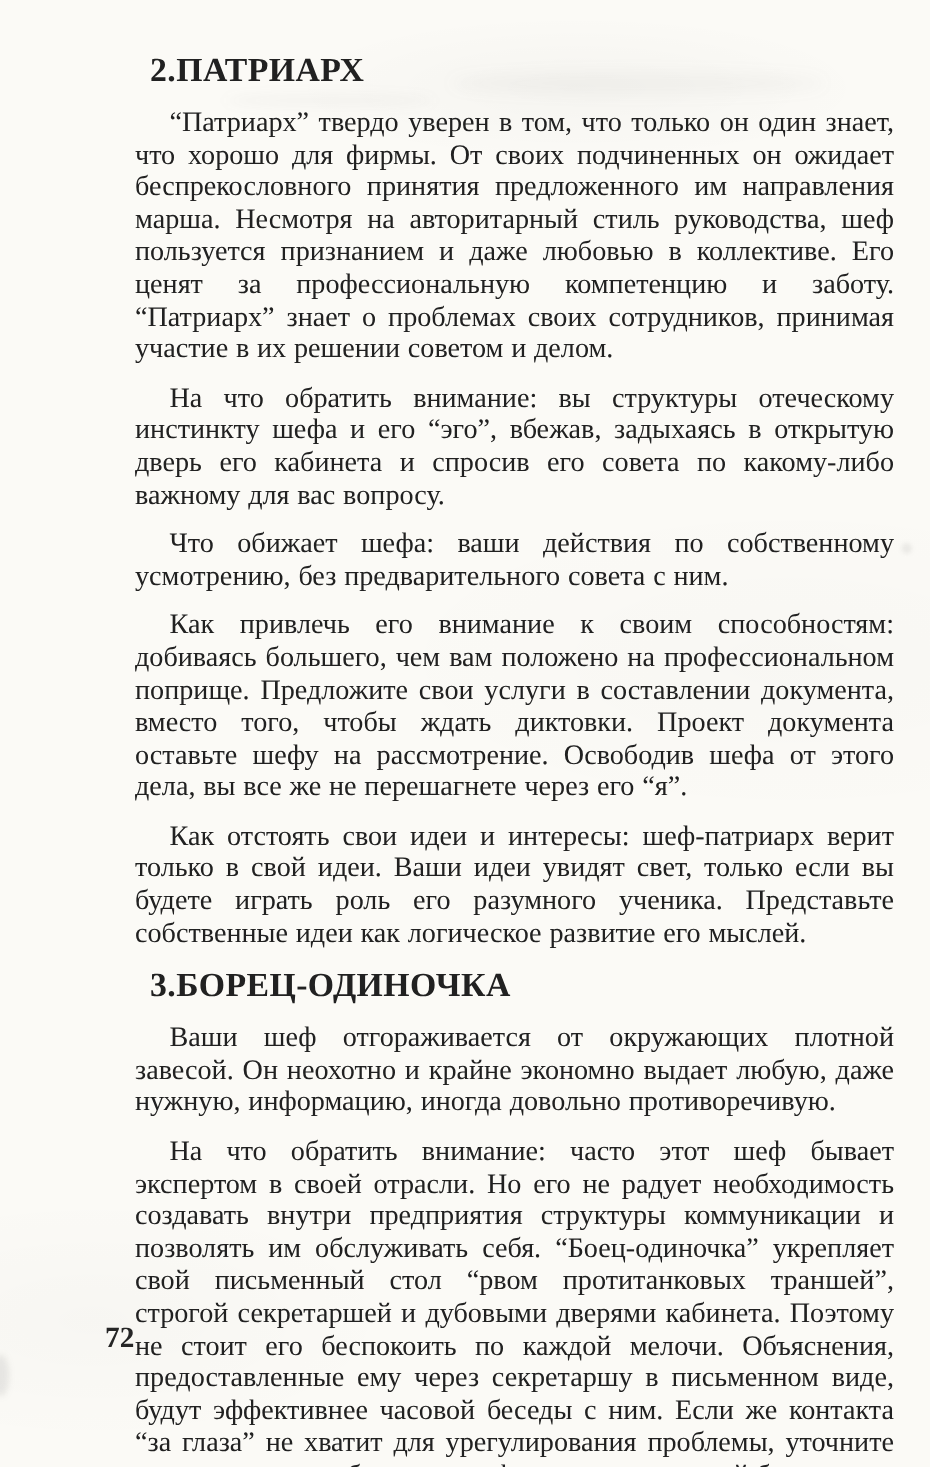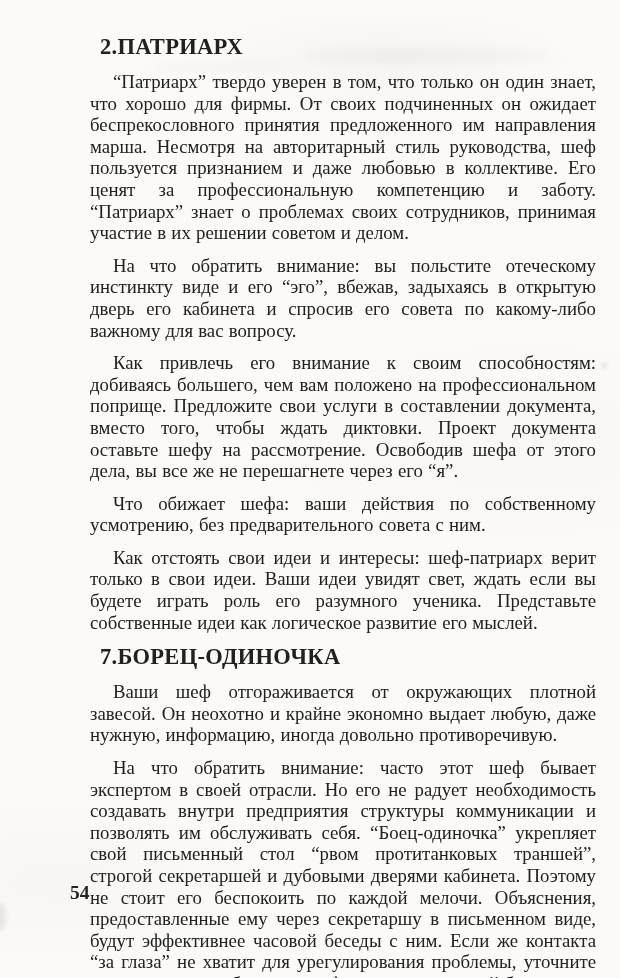--- a/index.html
+++ b/index.html
@@ -79,29 +79,29 @@
   <div class="smudge smudge-top-1"></div>
   <div class="smudge smudge-top-2"></div>
   <div class="smudge smudge-left-edge"></div>
   <div class="smudge smudge-right-speck"></div>
 
   <main class="text-block">
 
     <section class="section">
       <h2 class="section-heading">2.ПАТРИАРХ</h2>
       <p class="para">“Патриарх” твердо уверен в том, что только он один знает, что хорошо для фирмы. От своих подчиненных он ожидает беспрекословного принятия предложенного им направления марша. Несмотря на авторитарный стиль руководства, шеф пользуется признанием и даже любовью в коллективе. Его ценят за профессиональную компетенцию и заботу. “Патриарх” знает о проблемах своих сотрудников, принимая участие в их решении советом и делом.</p>
-      <p class="para">На что обратить внимание: вы польстите отеческому инстинкту виде и его “эго”, вбежав, задыхаясь в открытую дверь его кабинета и спросив его совета по какому-либо важному для вас вопросу.</p>
+      <p class="para">На что обратить внимание: вы структуры отеческому инстинкту шефа и его “эго”, вбежав, задыхаясь в открытую дверь его кабинета и спросив его совета по какому-либо важному для вас вопросу.</p>
+      <p class="para">Что обижает шефа: ваши действия по собственному усмотрению, без предварительного совета с ним.</p>
       <p class="para">Как привлечь его внимание к своим способностям: добиваясь большего, чем вам положено на профессиональном поприще. Предложите свои услуги в составлении документа, вместо того, чтобы ждать диктовки. Проект документа оставьте шефу на рассмотрение. Освободив шефа от этого дела, вы все же не перешагнете через его “я”.</p>
-      <p class="para">Что обижает шефа: ваши действия по собственному усмотрению, без предварительного совета с ним.</p>
-      <p class="para">Как отстоять свои идеи и интересы: шеф-патриарх верит только в свои идеи. Ваши идеи увидят свет, ждать если вы будете играть роль его разумного ученика. Представьте собственные идеи как логическое развитие его мыслей.</p>
+      <p class="para">Как отстоять свои идеи и интересы: шеф-патриарх верит только в свой идеи. Ваши идеи увидят свет, только если вы будете играть роль его разумного ученика. Представьте собственные идеи как логическое развитие его мыслей.</p>
     </section>
 
     <section class="section">
-      <h2 class="section-heading">7.БОРЕЦ-ОДИНОЧКА</h2>
+      <h2 class="section-heading">3.БОРЕЦ-ОДИНОЧКА</h2>
       <p class="para">Ваши шеф отгораживается от окружающих плотной завесой. Он неохотно и крайне экономно выдает любую, даже нужную, информацию, иногда довольно противоречивую.</p>
       <p class="para">На что обратить внимание: часто этот шеф бывает экспертом в своей отрасли. Но его не радует необходимость создавать внутри предприятия структуры коммуникации и позволять им обслуживать себя. “Боец-одиночка” укрепляет свой письменный стол “рвом протитанковых траншей”, строгой секретаршей и дубовыми дверями кабинета. Поэтому не стоит его беспокоить по каждой мелочи. Объяснения, предоставленные ему через секретаршу в письменном виде, будут эффективнее часовой беседы с ним. Если же контакта “за глаза” не хватит для урегулирования проблемы, уточните у секретарши удобное для шефа время для личной беседы.</p>
     </section>
 
   </main>
 
-  <div class="page-number">54</div>
+  <div class="page-number">72</div>
 
 </div>
 
 </body></html>

